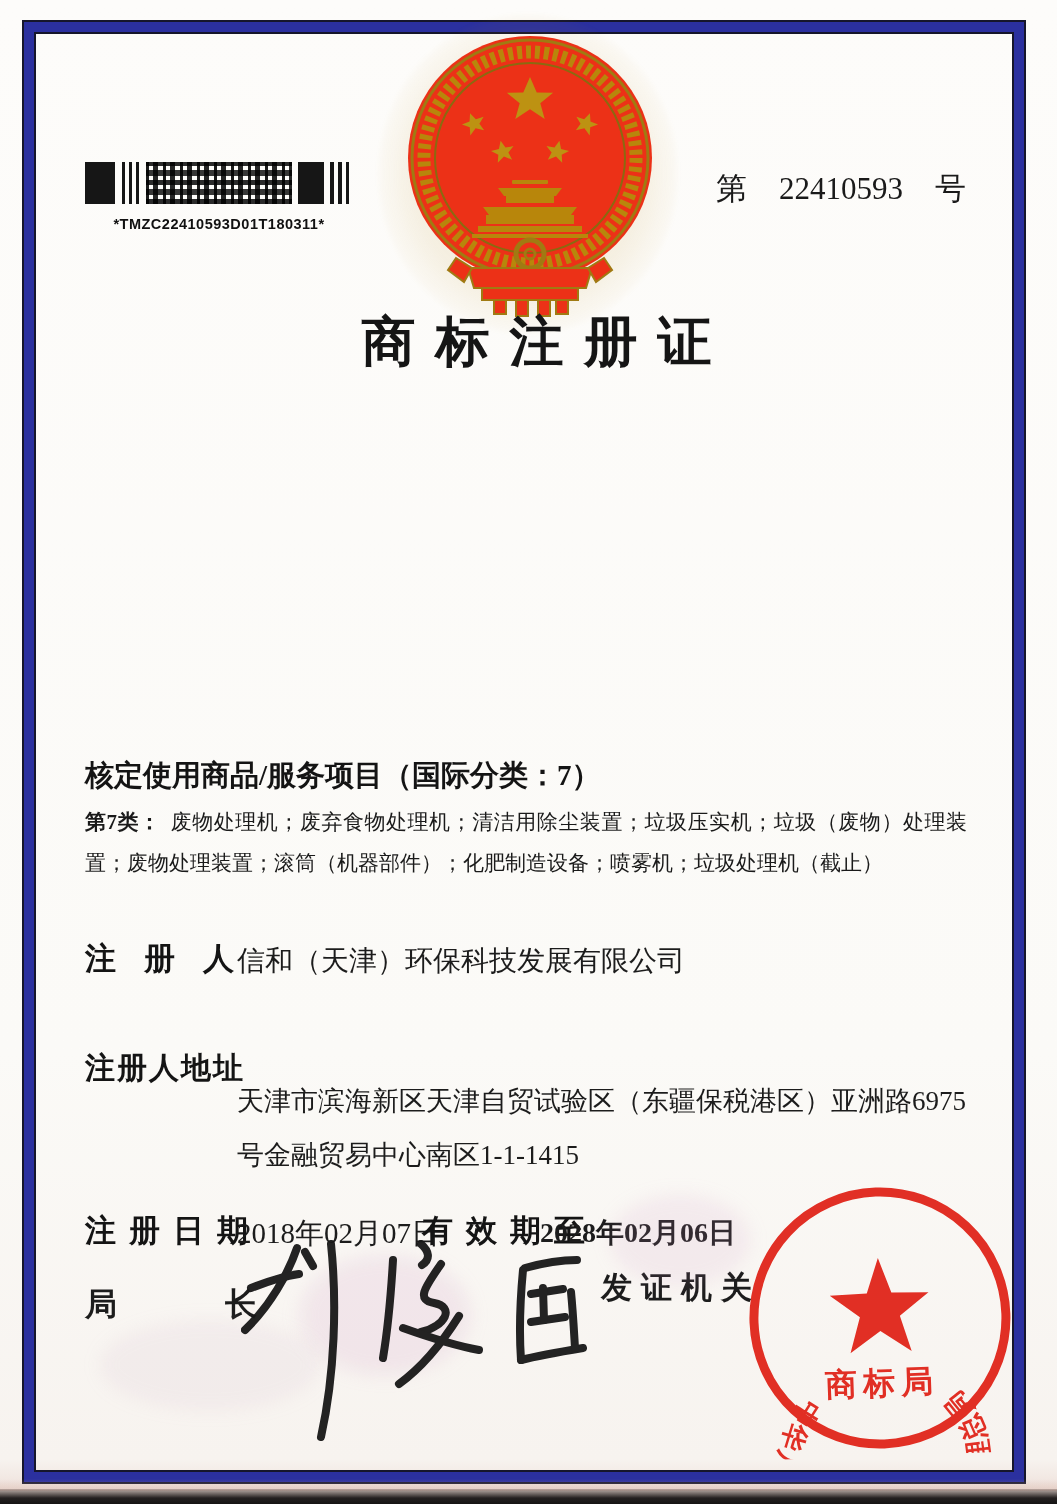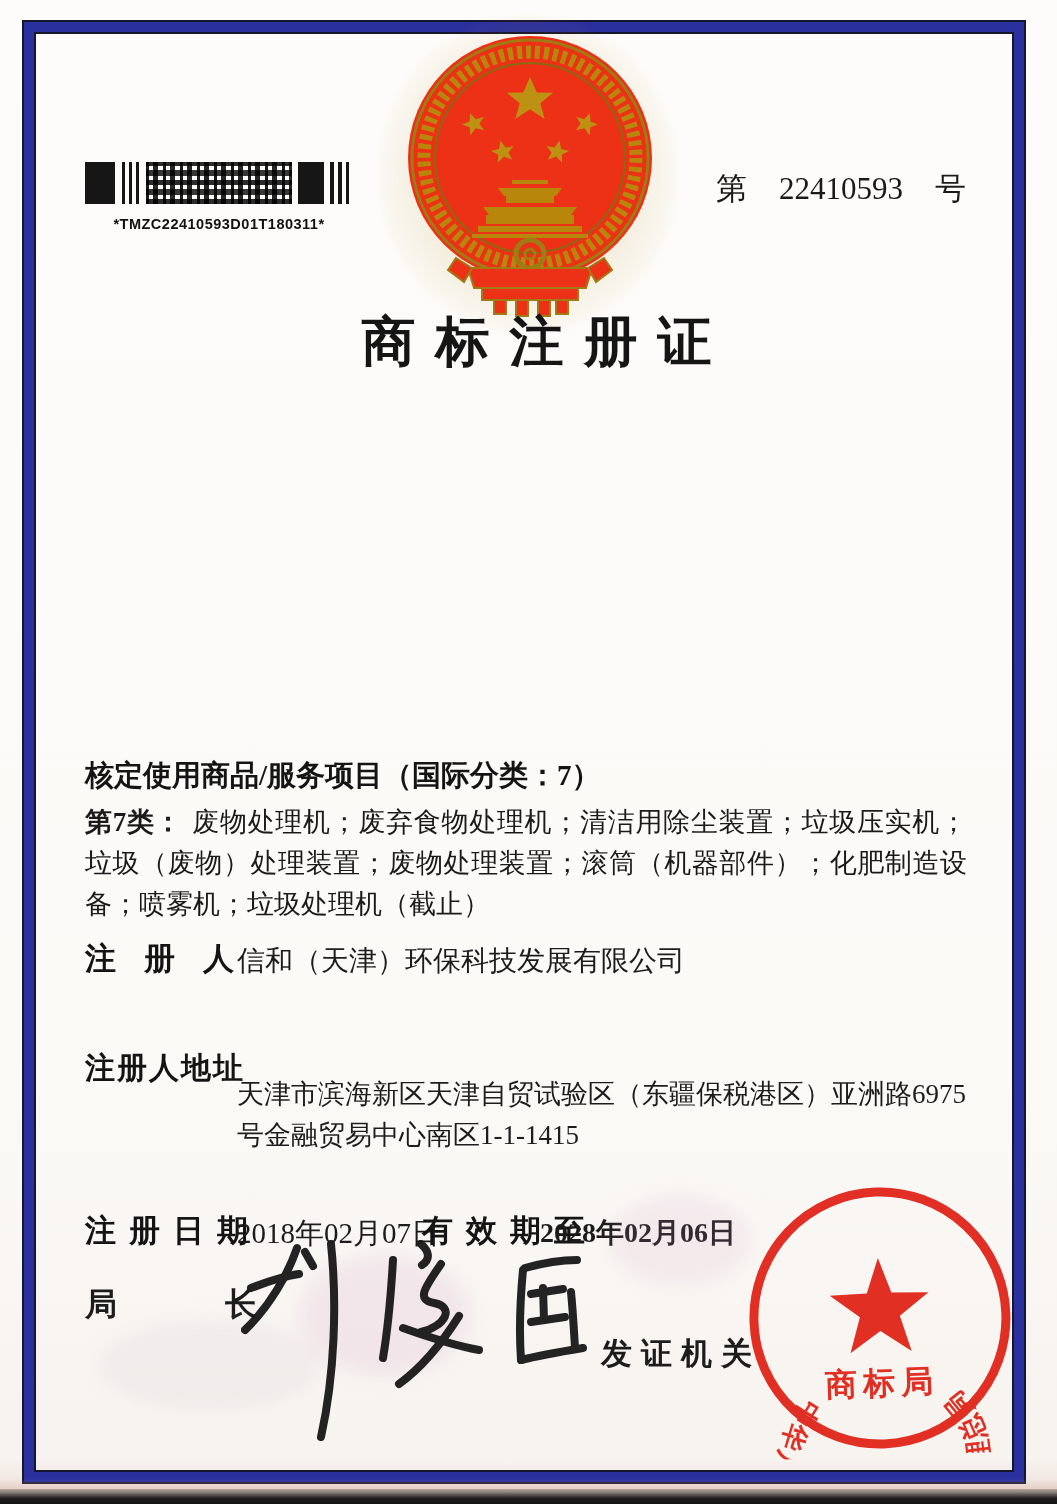--- a/index.html
+++ b/index.html
@@ -59,34 +59,34 @@
     position:absolute; left:0; right:0; top:306px; text-align:center;
     font-size:54px; font-weight:bold; letter-spacing:20px; padding-left:20px; color:#151515;margin-left:16px;
   }
   .trademark{
     position:absolute; left:0; right:0; top:516px; text-align:center;
     font-size:66px; letter-spacing:32px; padding-left:32px; color:#191919; font-weight:500;
   }
   .goods-heading{position:absolute; left:85px; top:756px; font-size:29px; font-weight:bold; color:#141414;}
   .goods-body{
     position:absolute; left:85px; top:802px; width:882px;
-    font-size:27px; line-height:41px; color:#1a1a1a; text-align:justify;
+    font-size:21px; line-height:41px; color:#1a1a1a; text-align:justify;
   }
   .goods-body .cls{font-weight:bold; margin-right:10px;}
   .row-label{font-weight:bold; color:#141414;}
   .registrant-label{position:absolute; left:85px; top:938px; font-size:31px; letter-spacing:28px;}
   .registrant-value{position:absolute; left:237px; top:942px; font-size:28px;}
   .address-label{position:absolute; left:85px; top:1048px; font-size:30px; letter-spacing:2px;}
-  .address-value{position:absolute; left:237px; top:1074px; width:732px; font-size:27px; line-height:41px;}
+  .address-value{position:absolute; left:237px; top:1074px; width:732px; font-size:27px; line-height:54px;}
   .regdate-label{position:absolute; left:85px; top:1210px; font-size:31px; letter-spacing:13px;}
   .regdate-value{position:absolute; left:237px; top:1214px; font-size:29px;text-align:right;}
   .valid-label{position:absolute; left:422px; top:1210px; font-size:31px; letter-spacing:13px;}
   .valid-value{position:absolute; left:540px; top:1214px; font-size:28px;font-weight:bold;}
   .director-label{position:absolute; left:85px; top:1283px; font-size:32px; font-weight:bold; letter-spacing:108px; white-space:nowrap;}
-  .issuer-label{position:absolute; left:601px; top:1333px; font-size:31px; font-weight:bold; letter-spacing:9px; white-space:nowrap;}
+  .issuer-label{position:absolute; left:601px; top:1267px; font-size:31px; font-weight:bold; letter-spacing:9px; white-space:nowrap;}
   .signature{position:absolute; left:225px; top:1232px; z-index:3;}
   .seal{position:absolute; left:742px; top:1180px; z-index:4; transform:rotate(-2deg); opacity:.95;}
   .smudge{position:absolute; border-radius:50%; filter:blur(9px); pointer-events:none;}
   .smudge1{left:300px; top:1255px; width:170px; height:120px; background:rgba(206,150,190,.16);}
   .smudge2{left:610px; top:1195px; width:140px; height:90px; background:rgba(206,150,190,.13);}
   .smudge3{left:100px; top:1320px; width:220px; height:90px; background:rgba(200,160,190,.10);}
 </style>
 </head>
 <body>
 

